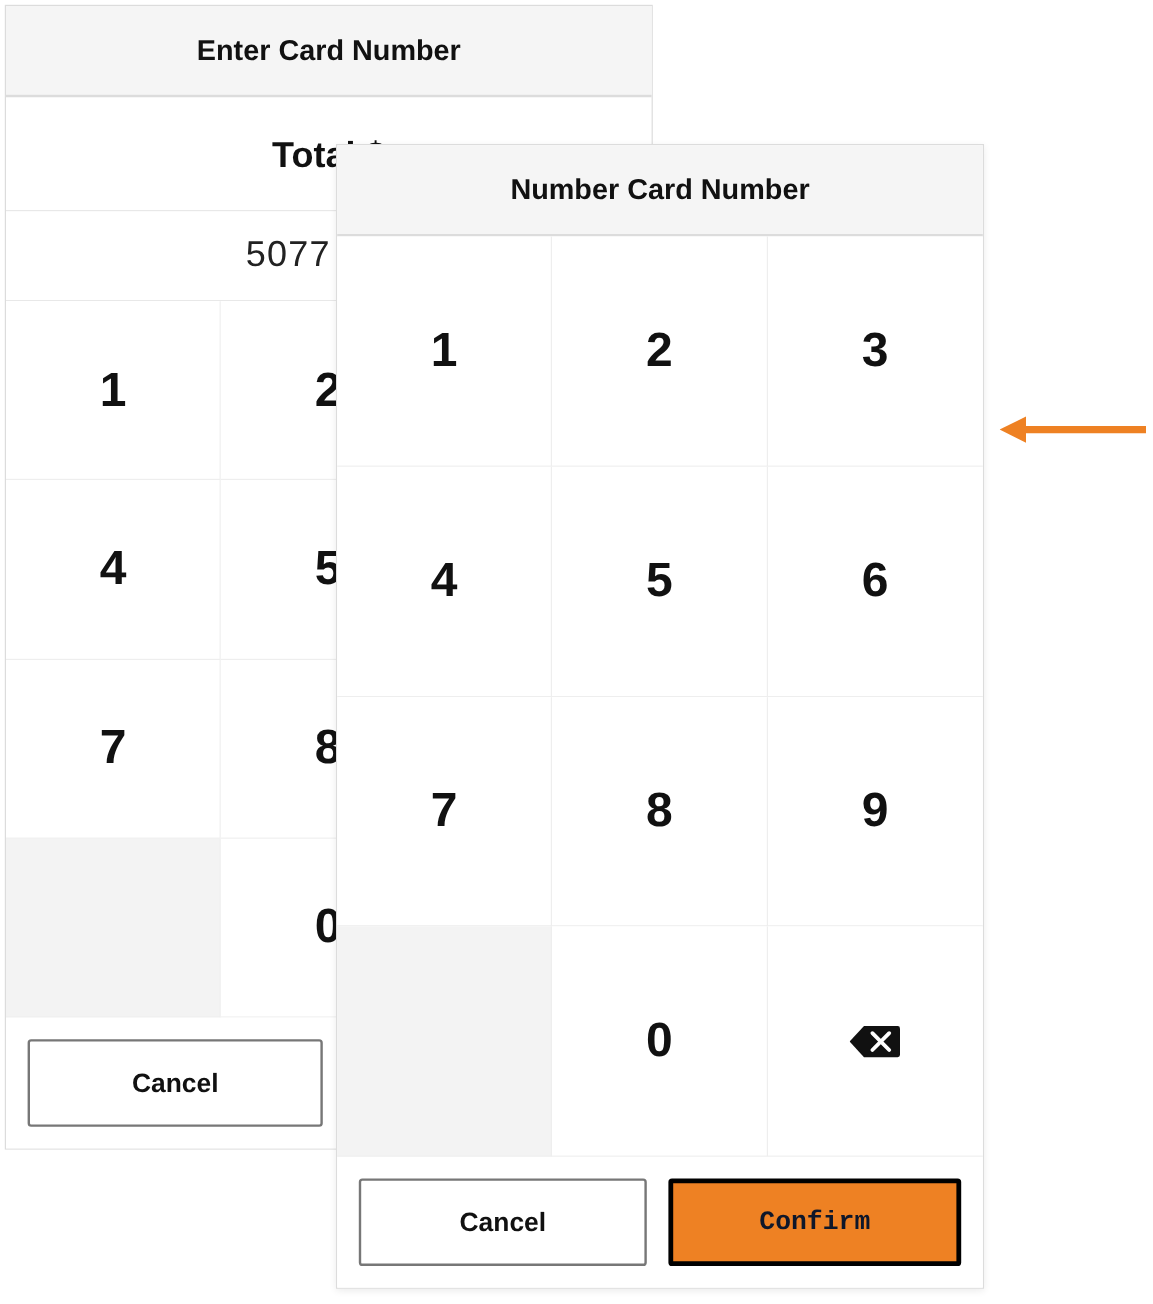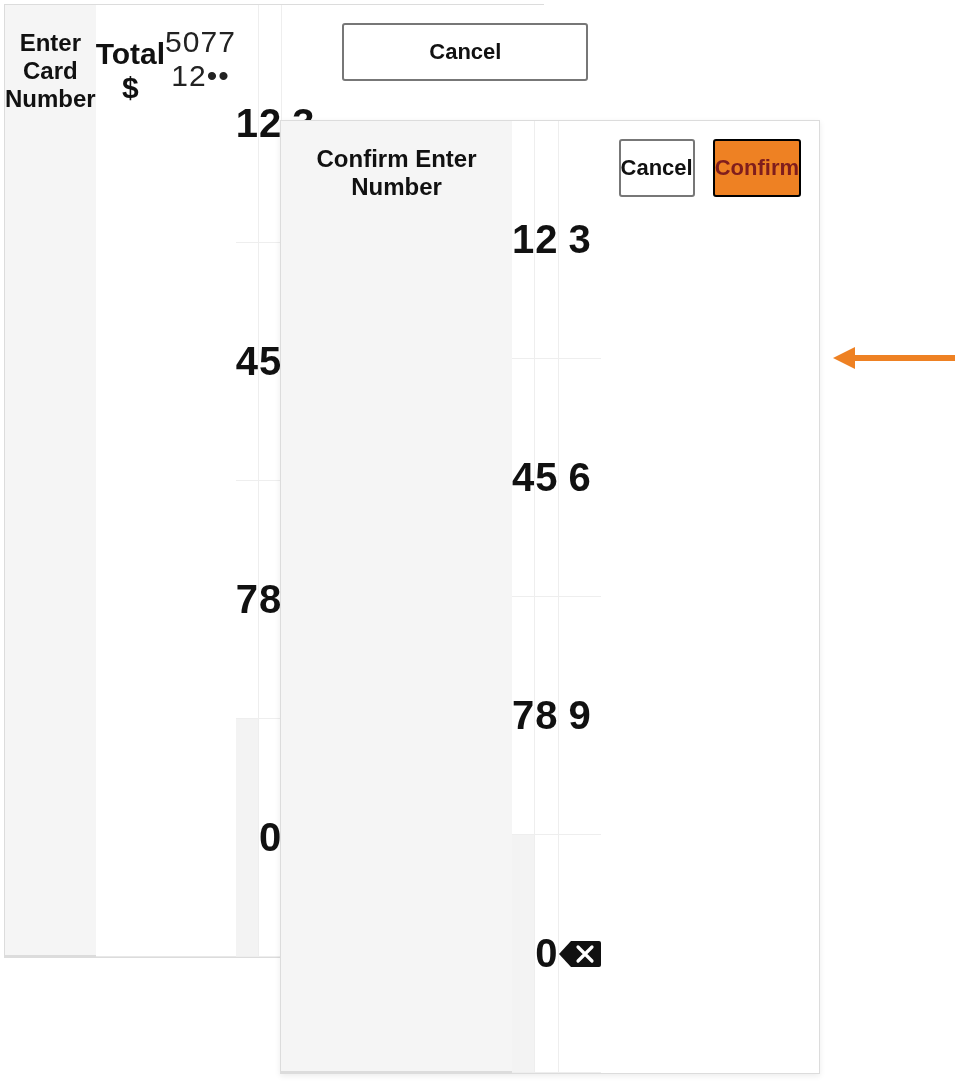--- a/index.html
+++ b/index.html
@@ -11,21 +11,21 @@
     background: #ffffff;
     font-family: Arial, Helvetica, sans-serif;
     position: relative;
     overflow: hidden;
   }
   .panel {
     position: absolute;
     background: #ffffff;
     border: 1px solid #dcdcdc;
     display: flex;
-    flex-direction: row;
+    flex-direction: column;
   }
   .panel-back {
     left: 4px;
     top: 4px;
     width: 540px;
     height: 954px;
   }
   .panel-front {
     left: 280px;
     top: 120px;
@@ -85,38 +85,39 @@
   }
   .key.backspace svg { display: block; }
   .footer {
     display: flex;
     gap: 18px;
     padding: 18px;
     background: #fff;
   }
   .btn {
     flex: 1;
-    height: 58px;
+    height: 73px;
     display: flex;
     align-items: center;
     justify-content: center;
     font-size: 22px;
     font-weight: 600;
     cursor: pointer;
     border-radius: 3px;
   }
   .btn-cancel {
     background: #ffffff;
     border: 2px solid #777;
     color: #111;
   }
   .btn-confirm {
     background: #ee8123;
-    border: 2px solid #000000;
-    color: #7f1d1d;
+    border: 4px solid #000000;
+    color: #0f172a;
+    font-family: Liberation Mono, monospace;
   }
   .footer.single .btn-cancel {
     flex: 0 0 246px;
   }
   .arrow {
     position: absolute;
     left: 833px;
     top: 343px;
   }
 </style>
@@ -145,21 +146,21 @@
         <path d="M19 8 L33 22 M33 8 L19 22" stroke="#fff" stroke-width="3.2" stroke-linecap="round"></path>
       </svg>
     </div>
   </div>
   <div class="footer single">
     <div class="btn btn-cancel">Cancel</div>
   </div>
 </div>
 
 <div class="panel panel-front">
-  <div class="header">Confirm Enter Number</div>
+  <div class="header">Number Card Number</div>
   <div class="keypad">
     <div class="key">1</div>
     <div class="key">2</div>
     <div class="key">3</div>
     <div class="key">4</div>
     <div class="key">5</div>
     <div class="key">6</div>
     <div class="key">7</div>
     <div class="key">8</div>
     <div class="key">9</div>

